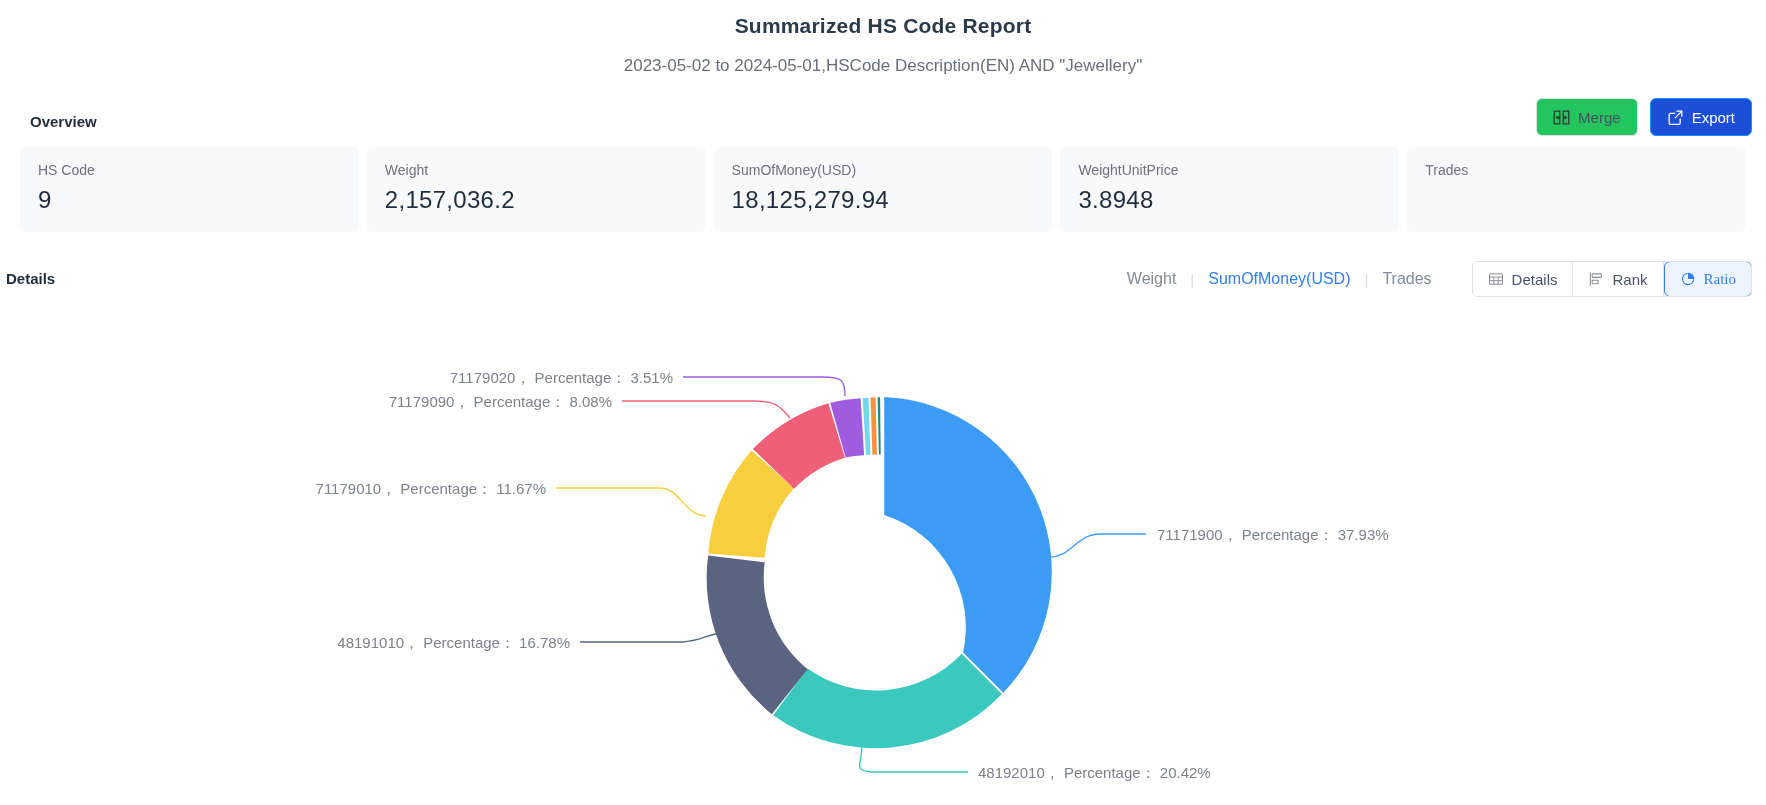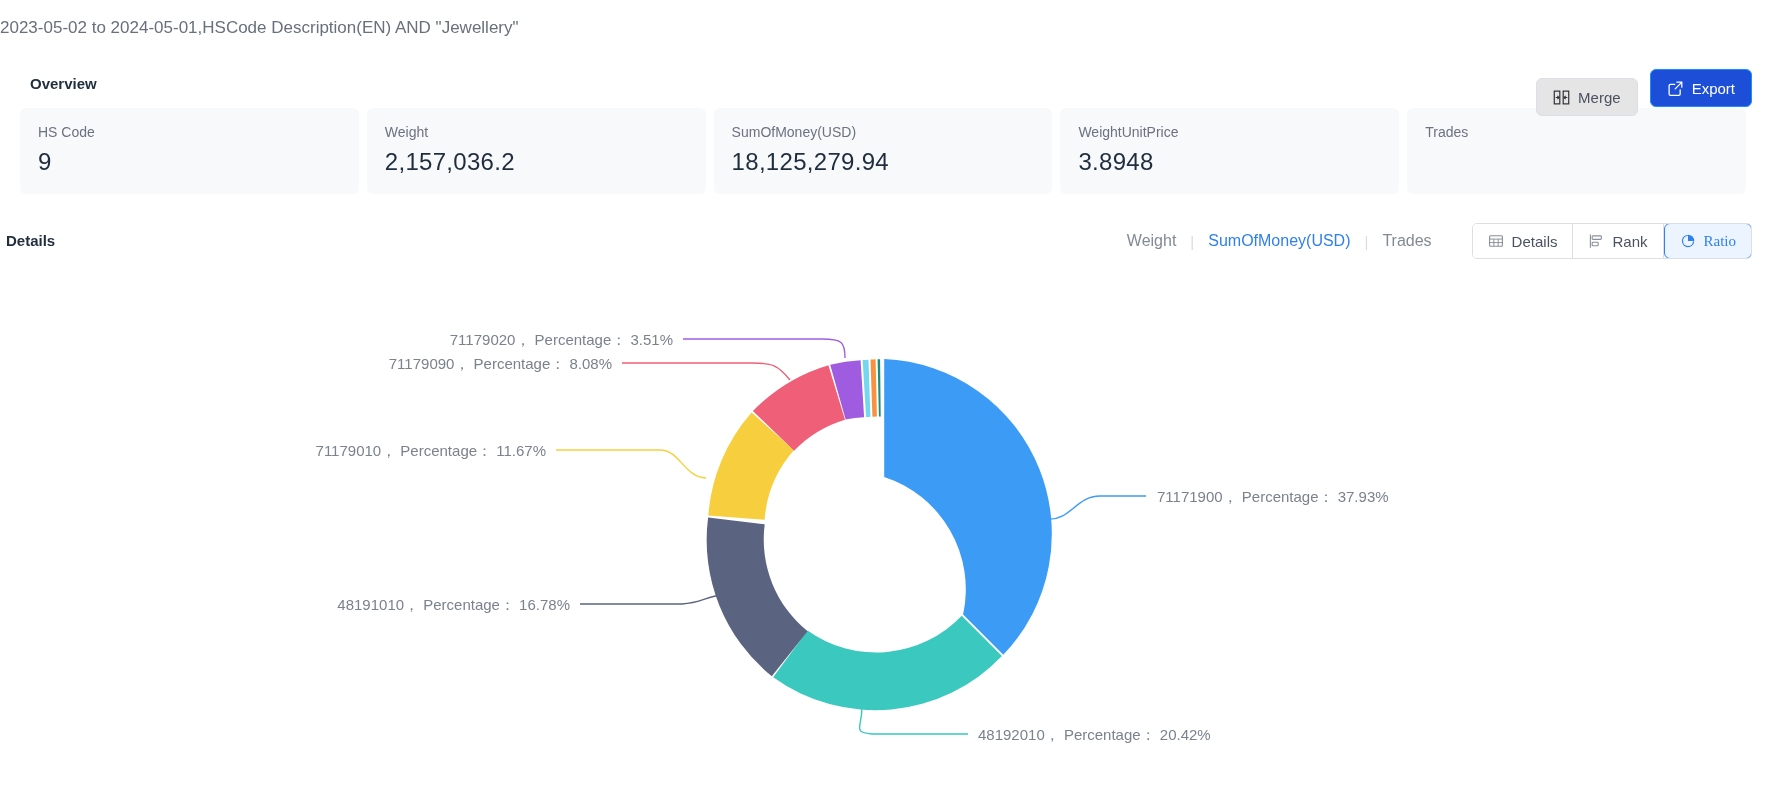--- a/index.html
+++ b/index.html
@@ -16,21 +16,21 @@
   
   .report-title {
     text-align: center;
     font-size: 21px;
     font-weight: 700;
     color: #2b3a4a;
     padding-top: 14px;
     letter-spacing: .2px;
   }
   .report-subtitle {
-    text-align: left;
+    text-align: center;
     font-size: 17px;
     color: #67707c;
     padding-top: 18px;
   }
 
   
   .section-row {
     position: relative;
     margin-top: 26px;
     padding: 0 30px;
@@ -55,24 +55,23 @@
     align-items: center;
     gap: 8px;
     height: 38px;
     padding: 0 16px;
     border-radius: 6px;
     font-size: 15px;
     cursor: pointer;
     white-space: nowrap;
   }
   .btn-default {
-    background: #e5e5e5;
+    background: #22c55e;
     border: 1px solid #dcdfe6;
     color: #4a5261;
-    margin-top: 18px;
   }
   .btn-primary {
     background: #1d4ed8;
     border: 1px solid #1890ff;
     color: #fff;
   }
   .ico { display: inline-block; width: 17px; height: 17px; line-height: 0; }
   .ico svg { display: block; }
 
   
@@ -176,20 +175,21 @@
     font-family: "Liberation Sans", sans-serif;
     font-size: 15px;
     fill: #7b828d;
   }
 </style>
 </head>
 <body>
 
 <div class="page">
 
+  <div class="report-title">Summarized HS Code Report</div>
   <div class="report-subtitle">2023-05-02 to 2024-05-01,HSCode Description(EN) AND "Jewellery"</div>
 
   <div class="section-row">
     <div class="section-title">Overview</div>
     <div class="top-actions">
       <div class="btn btn-default">
         <span class="ico">
           <svg width="17" height="17" viewBox="0 0 20 20">
             <rect x="1.5" y="2.5" width="6.5" height="15" fill="none" stroke="#303133" stroke-width="1.4"></rect>
             <rect x="12" y="2.5" width="6.5" height="15" fill="none" stroke="#303133" stroke-width="1.4"></rect>

